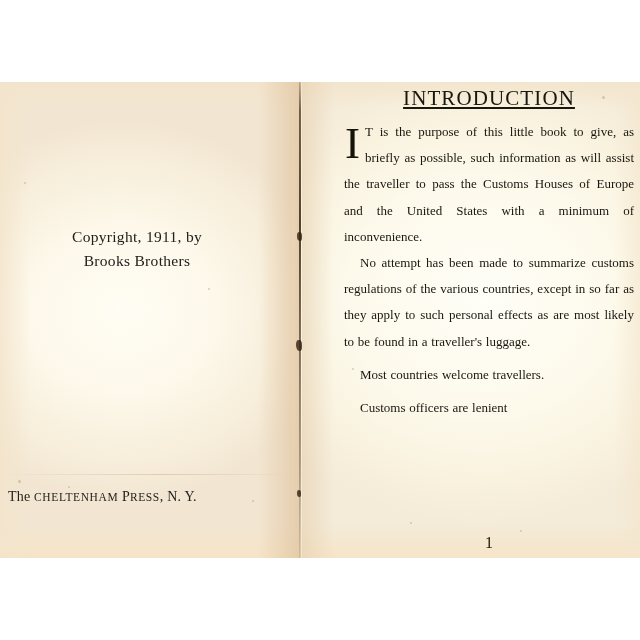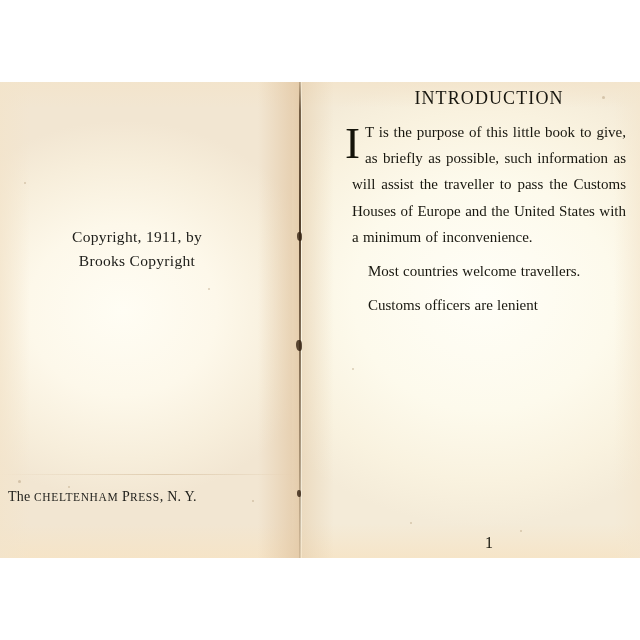--- a/index.html
+++ b/index.html
@@ -162,37 +162,38 @@
   .recto-body {
     position: absolute;
     left: 344px;
     top: 0;
     width: 290px;
     color: #18170f;
   }
 
   .chapter-title {
     font-family: "Liberation Serif", serif;
-    font-size: 18px;
+    font-size: 21px;
     line-height: 24px;
     text-align: center;
     letter-spacing: 1.1px;
     margin-top: 4px;
     color: #17160f;
     white-space: nowrap;
+    text-decoration: underline;
   }
 
   .para {
     font-family: "Liberation Serif", serif;
-    font-size: 15px;
+    font-size: 13px;
     line-height: 26.2px;
     text-align: justify;
     text-align-last: left;
     color: #18170f;
-    margin: 8px;
+    margin: 0;
     word-spacing: 0.5px;
   }
   .para + .para { margin-top: 7px; }
   .para.indent { text-indent: 16px; }
 
   .para-open {
     position: relative;
     margin-top: 9px;
     min-height: 52px;
   }
@@ -253,21 +254,21 @@
     <div class="speck" style="left:68px;  top:404px; width:2px;  height:2px;"></div>
     <div class="speck" style="left:252px; top:418px; width:2px;  height:2px;"></div>
     <div class="speck" style="left:208px; top:206px; width:2px;  height:2px;"></div>
     <div class="speck" style="left:602px; top:14px;  width:3px;  height:3px;"></div>
     <div class="speck" style="left:410px; top:440px; width:2px;  height:2px;"></div>
     <div class="speck" style="left:520px; top:448px; width:2px;  height:2px;"></div>
     <div class="speck" style="left:352px; top:286px; width:2px;  height:2px;"></div>
 
     <div class="verso-copyright">
       <span class="ln">Copyright, 1911, by</span>
-      <span class="ln">Brooks Copyright</span>
+      <span class="ln">Brooks Brothers</span>
     </div>
 
     <div class="verso-imprint">
       <span>The </span><span class="smallcaps">CHELTENHAM</span><span> P</span><span class="smallcaps">RESS</span><span>, N. Y.</span>
     </div>
 
     <div class="gutter">
       <div class="gutter-shade-left"></div>
       <div class="gutter-shade-right"></div>
       <div class="gutter-line"></div>
@@ -278,20 +279,21 @@
 
     <div class="recto-body">
 
       <div class="chapter-title">INTRODUCTION</div>
 
       <div class="para-open">
         <span class="dropcap">I</span>
         <p class="para">T is the purpose of this little book to give, as briefly as possible, such information as will assist the traveller to pass the Customs Houses of Europe and the United States with a minimum of inconvenience.</p>
       </div>
 
+      <p class="para indent">No attempt has been made to summarize customs regulations of the various countries, except in so far as they apply to such personal effects as are most likely to be found in a traveller's luggage.</p>
       <p class="para indent">Most countries welcome travellers.</p>
       <p class="para indent">Customs officers are lenient</p>
     </div>
 
     <div class="folio">1</div>
 
   </div>
 </div>
 
 </body></html>

